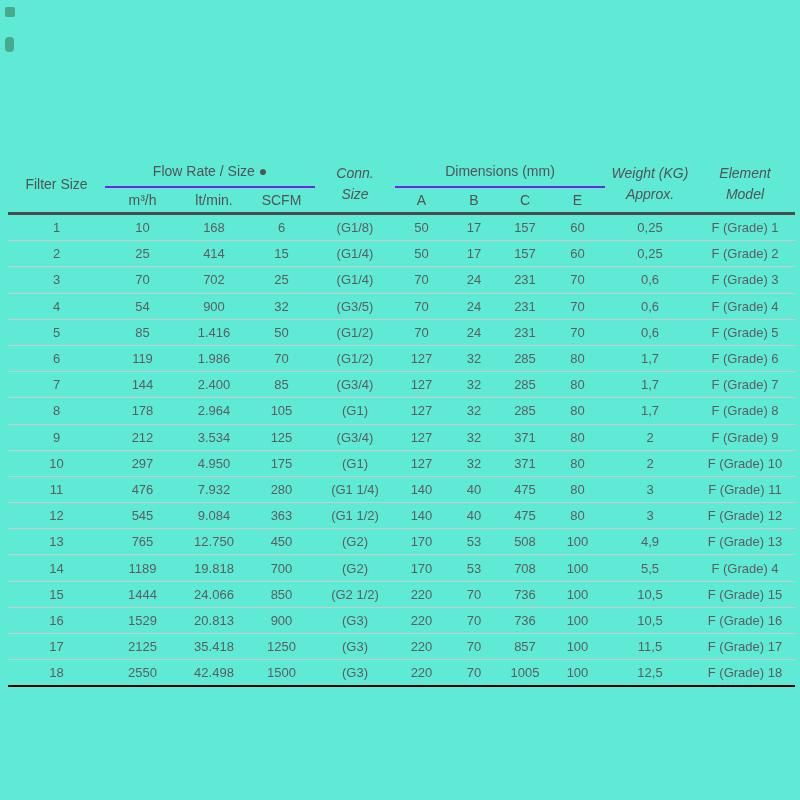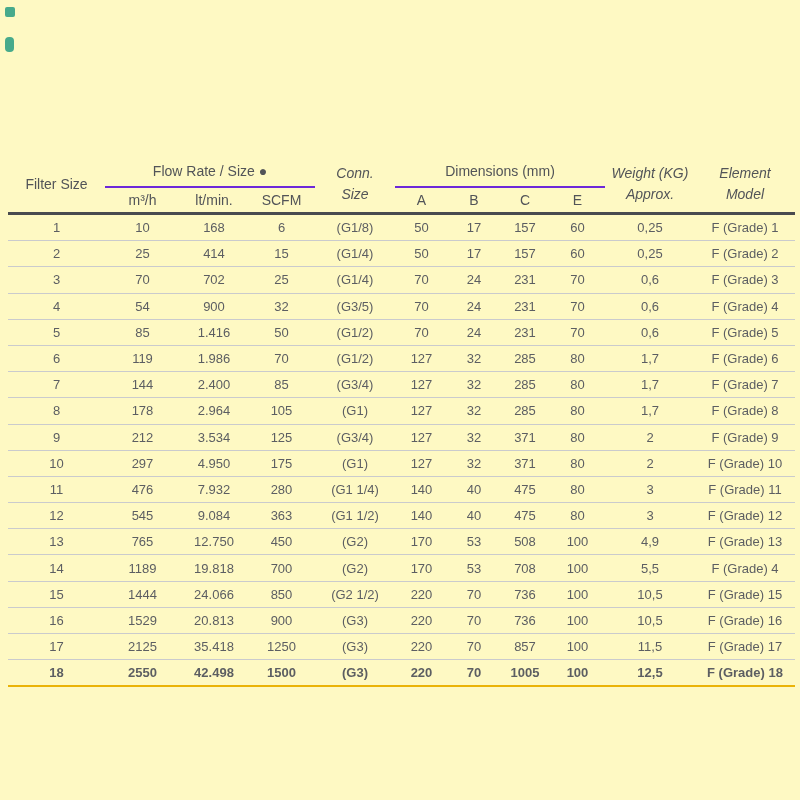--- a/index.html
+++ b/index.html
@@ -8,21 +8,21 @@
     width: 800px;
     height: 800px;
     background: #ffffff;
     font-family: "Liberation Sans", sans-serif;
     overflow: hidden;
   }
   .canvas {
     position: relative;
     width: 800px;
     height: 800px;
-    background: #fef9c3;
+    background: #5eead4;
   }
   .mark {
     position: absolute;
     display: block;
   }
   .mark1 { left: 5px; top: 7px;  width: 10px; height: 10px; border-radius: 2px; }
   .mark2 { left: 5px; top: 37px; width: 9px;  height: 15px; border-radius: 4px; }
 
   .table-wrap {
     position: absolute;
@@ -53,21 +53,21 @@
   tbody td {
     height: 25.2px;
     padding: 0;
     text-align: center;
     vertical-align: middle;
     font-size: 13px;
     color: #5c5e62;
     border-top: 1px solid #cacbcd;
   }
   tbody tr:first-child td { border-top: none; }
-  tbody tr:last-child td  { border-bottom: 2px solid #eab308; font-weight: bold; }
+  tbody tr:last-child td  { border-bottom: 2px solid #000000; }
 </style>
 </head>
 <body>
 
 <div class="canvas">
 
   <span class="mark mark1" style="background: rgb(71, 170, 139);"></span>
   <span class="mark mark2" style="background: rgb(71, 170, 139);"></span>
 
   <div class="table-wrap">

